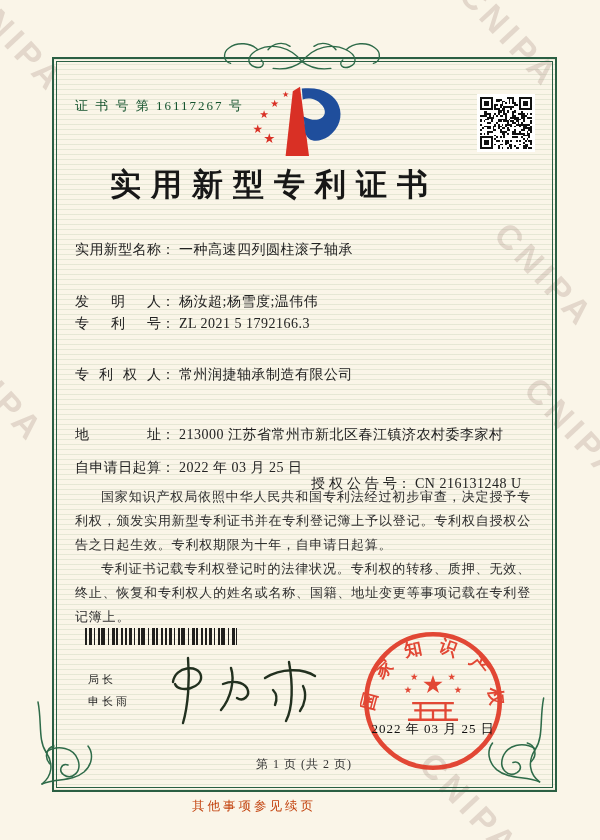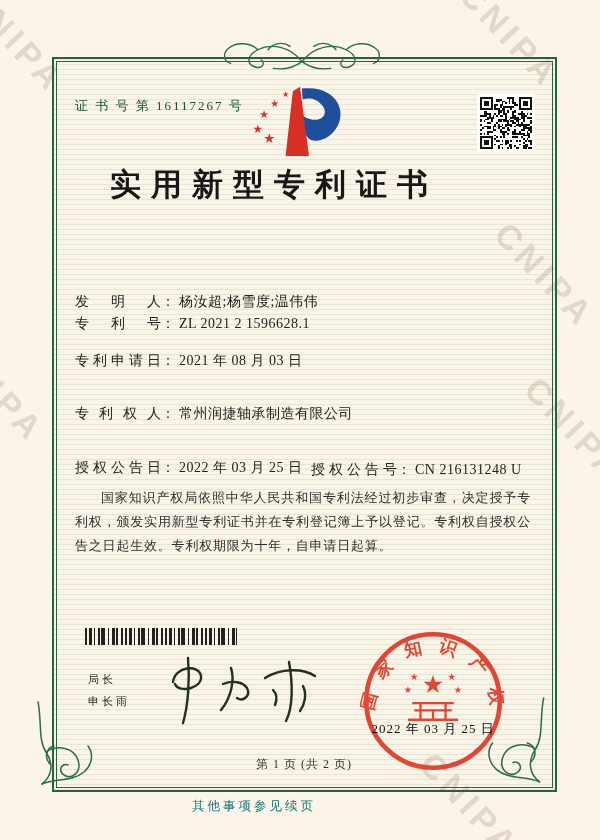--- a/index.html
+++ b/index.html
@@ -35,24 +35,24 @@
   .logo{position:absolute;left:246px;top:82px;}
   .qr{position:absolute;left:477px;top:94px;background:#fff;padding:3px;}
   .title{
     position:absolute;left:0;top:164px;width:548px;text-align:center;
     font-size:31px;font-weight:bold;letter-spacing:10px;color:#171717;
   }
   .row{position:absolute;left:75px;width:460px;font-size:14px;line-height:20px;white-space:nowrap;}
   .lbl{display:inline-block;width:86px;text-align:justify;text-align-last:justify;vertical-align:top;}
   .colon{display:inline-block;margin-right:4px;}
   .val{letter-spacing:0.5px;}
-  .grant-pair2{position:absolute;left:236px;top:2px;}
+  .grant-pair2{position:absolute;left:236px;top:16px;}
   .paragraphs{
     position:absolute;left:75px;top:486px;width:456px;
-    font-size:13px;line-height:1.85;letter-spacing:0.8px;color:#2e2e2e;text-align:justify;
+    font-size:13px;line-height:1.85;letter-spacing:0.8px;color:#2e2e2e;text-align:justify;font-family:Liberation Mono, monospace;
   }
   .paragraphs p{margin:0;text-indent:2em;}
   .barcode{
     position:absolute;left:85px;top:628px;width:152px;height:17px;
     background:repeating-linear-gradient(90deg,
       #20201e 0 2px,transparent 2px 4px,
       #20201e 4px 7px,transparent 7px 9px,
       #20201e 9px 10px,transparent 10px 13px,
       #20201e 13px 15px,transparent 15px 16px,
       #20201e 16px 20px,transparent 20px 23px,
@@ -63,21 +63,21 @@
   }
   .signer{position:absolute;left:88px;top:672px;font-size:11px;letter-spacing:3px;color:#1e1e1e;}
   .signer div{margin-bottom:7px;}
   .signature{position:absolute;left:145px;top:650px;}
   .seal{position:absolute;left:360px;top:628px;opacity:0.9;}
   .seal-date{
     position:absolute;left:358px;top:720px;width:150px;text-align:center;
     font-size:13px;color:#111;letter-spacing:1px;
   }
   .page-info{position:absolute;left:4px;top:756px;width:600px;text-align:center;font-size:12px;color:#333;letter-spacing:1px;}
-  .footer-note{position:absolute;left:0;top:798px;width:508px;text-align:center;font-size:12.5px;color:#0f766e;letter-spacing:3px;}
+  .footer-note{position:absolute;left:0;top:798px;width:508px;text-align:center;font-size:12.5px;color:#c2410c;letter-spacing:3px;}
 </style>
 </head>
 <body>
 
 <div class="watermark" style="left:-15px;top:-20px;">CNIPA</div>
 <div class="watermark" style="left:480px;top:-25px;">CNIPA</div>
 <div class="watermark" style="left:515px;top:215px;">CNIPA</div>
 <div class="watermark" style="left:-35px;top:330px;">CNIPA</div>
 <div class="watermark" style="left:545px;top:370px;">CNIPA</div>
 <div class="watermark" style="left:440px;top:745px;">CNIPA</div>
@@ -430,41 +430,45 @@
         <rect x="21" y="28" width="1" height="1"></rect>
         <rect x="24" y="28" width="1" height="1"></rect>
         <rect x="25" y="28" width="1" height="1"></rect>
         <rect x="27" y="28" width="1" height="1"></rect>
         <rect x="28" y="28" width="1" height="1"></rect>
       </g>
   </svg>
 
   <div class="title">实用新型专利证书</div>
 
+  <div class="row" style="top:240px;">
+    <span class="lbl">实用新型名称</span><span class="colon">：</span><span class="val">一种高速四列圆柱滚子轴承</span>
+  </div>
   <div class="row" style="top:292px;">
     <span class="lbl">发明人</span><span class="colon">：</span><span class="val">杨汝超;杨雪度;温伟伟</span>
   </div>
   <div class="row" style="top:314px;">
-    <span class="lbl">专利号</span><span class="colon">：</span><span class="val">ZL 2021 2 1596628.1</span>
-  </div>
-  <div class="row" style="top:351px;">
-    <span class="lbl">专利申请日</span><span class="colon">：</span><span class="val">2021 年 08 月 03 日</span>
-  </div>
-  <div class="row" style="top:404px;">
+    <span class="lbl">专利号</span><span class="colon">：</span><span class="val">ZL 2021 5 1792166.3</span>
+  </div>
+  <div class="row" style="top:365px;">
     <span class="lbl">专利权人</span><span class="colon">：</span><span class="val">常州润捷轴承制造有限公司</span>
   </div>
+  <div class="row" style="top:425px;">
+    <span class="lbl">地址</span><span class="colon">：</span><span class="val">213000 江苏省常州市新北区春江镇济农村委李家村</span>
+  </div>
   <div class="row" style="top:458px;">
-    <span class="lbl">授权公告日</span><span class="colon">：</span><span class="val">2022 年 03 月 25 日</span>
+    <span class="lbl">自申请日起算</span><span class="colon">：</span><span class="val">2022 年 03 月 25 日</span>
     <span class="grant-pair2">
       <span class="lbl">授权公告号</span><span class="colon">：</span><span class="val">CN 216131248 U</span>
     </span>
   </div>
 
   <div class="paragraphs">
     <p>国家知识产权局依照中华人民共和国专利法经过初步审查，决定授予专利权，颁发实用新型专利证书并在专利登记簿上予以登记。专利权自授权公告之日起生效。专利权期限为十年，自申请日起算。</p>
+    <p>专利证书记载专利权登记时的法律状况。专利权的转移、质押、无效、终止、恢复和专利权人的姓名或名称、国籍、地址变更等事项记载在专利登记簿上。</p>
   </div>
 
   <div class="barcode"></div>
 
   <div class="signer">
     <div>局长</div>
     <div>申长雨</div>
   </div>
 
   <svg class="signature" width="195" height="78" viewBox="0 0 195 78">

